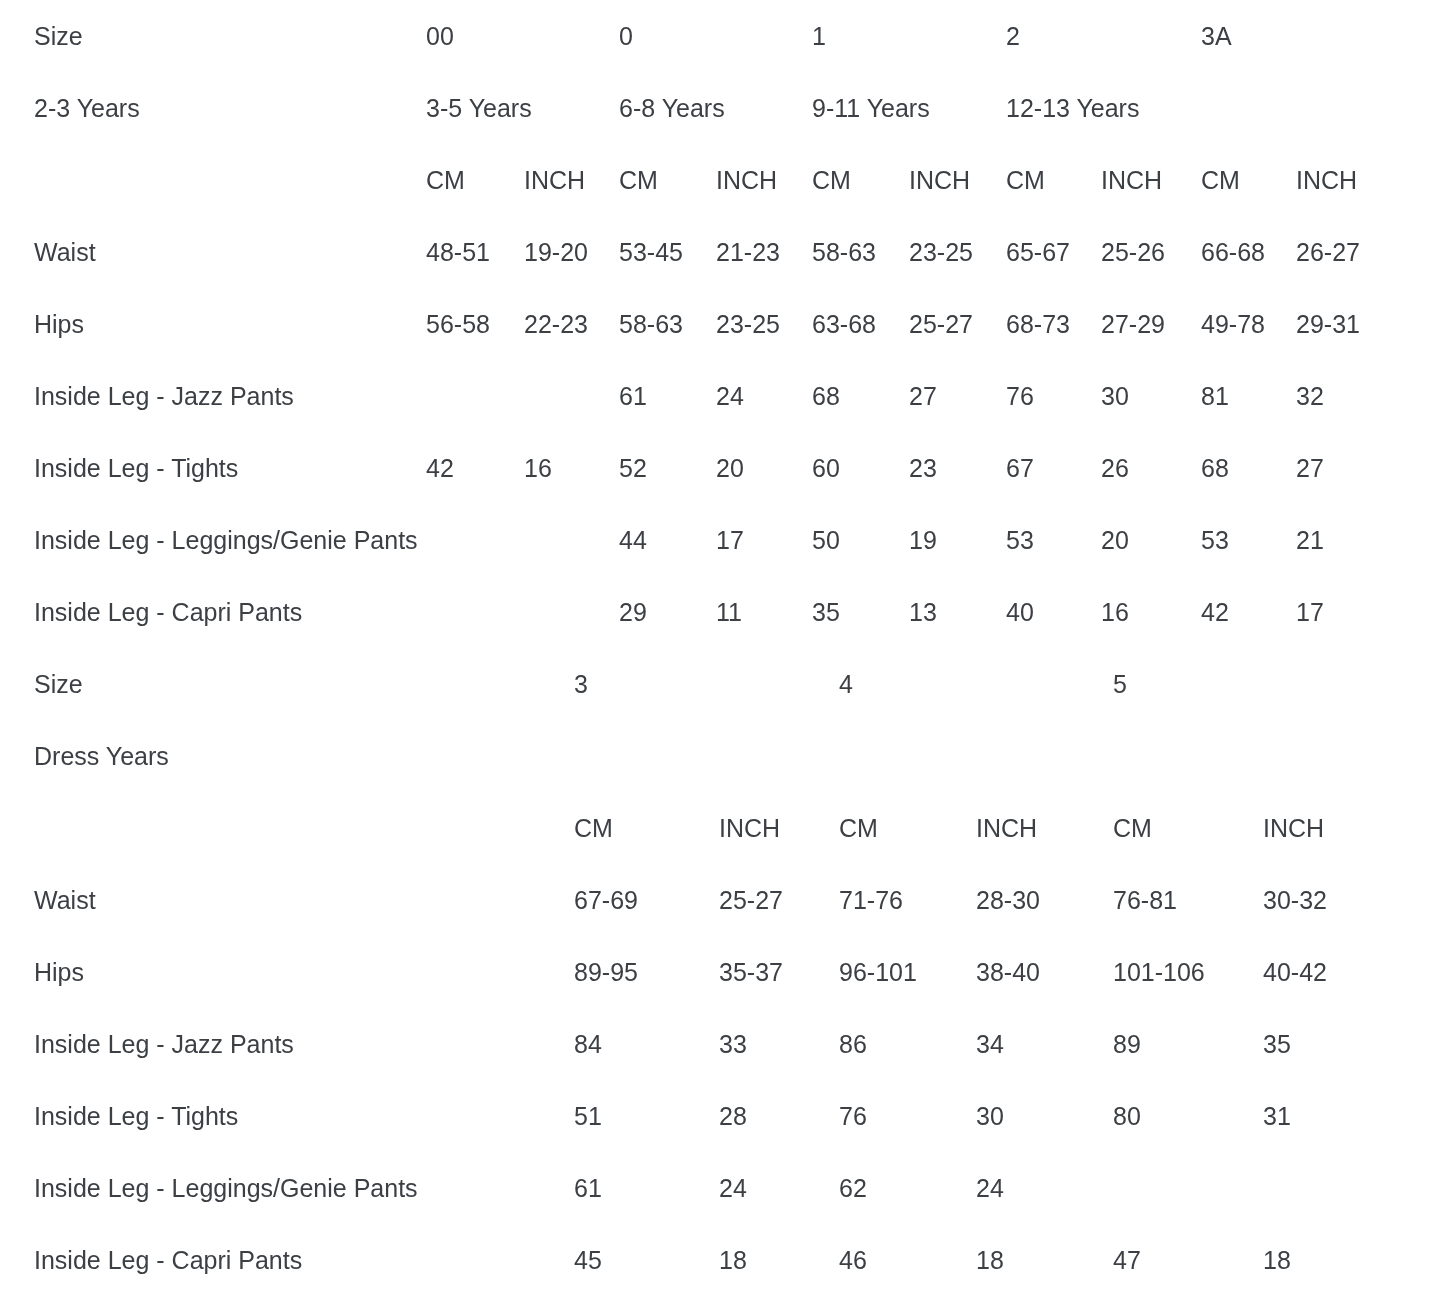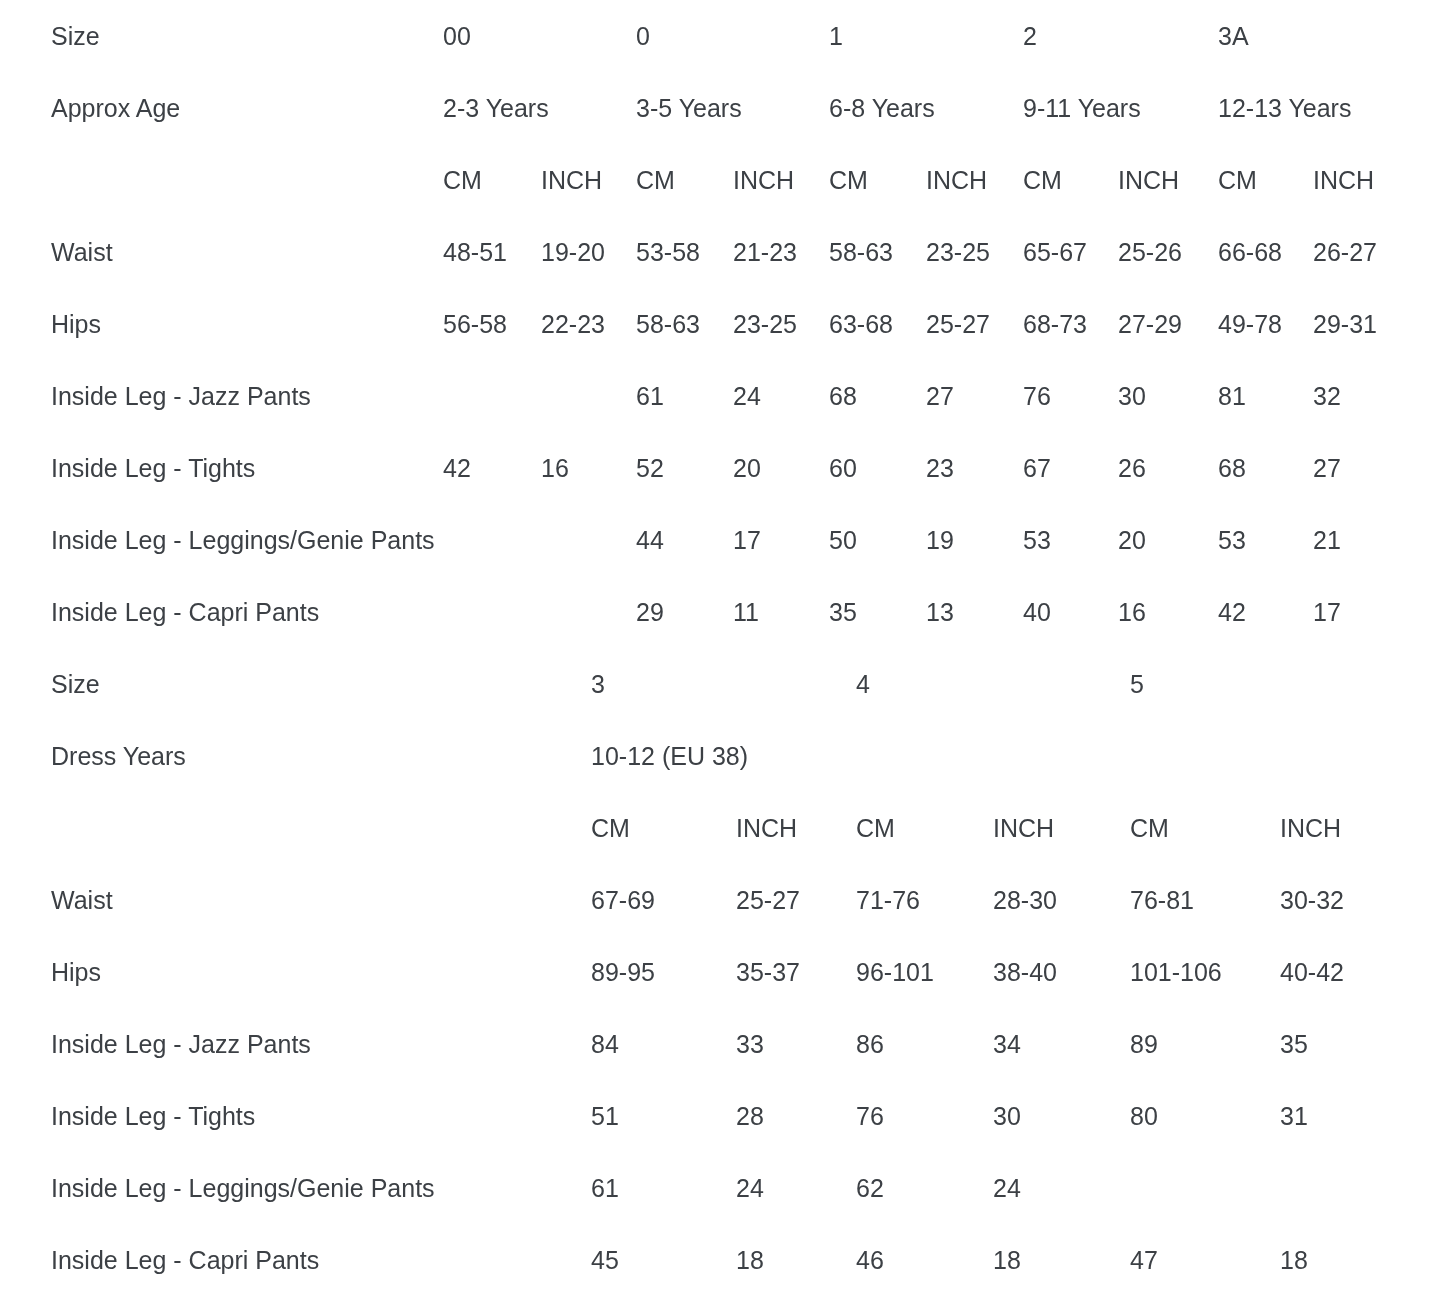--- a/index.html
+++ b/index.html
@@ -13,21 +13,21 @@
     font-size: 25px;
     font-weight: 400;
     color: #3c4045;
     overflow: hidden;
   }
   .section { width: 100%; }
   .trow {
     display: grid;
     height: 72px;
     align-items: center;
-    padding-left: 51px;
+    padding-left: 34px;
     white-space: nowrap;
   }
   
   .grid-s1 {
     grid-template-columns: 392px 98px 95px 97px 96px 97px 97px 95px 100px 95px auto;
   }
   
   .grid-s1-span {
     grid-template-columns: 392px 193px 193px 194px 195px auto;
   }
@@ -48,21 +48,20 @@
   <div class="section" id="section1">
       <div class="trow grid-s1-span">
         <div class="cell">Size</div>
         <div class="cell">00</div>
         <div class="cell">0</div>
         <div class="cell">1</div>
         <div class="cell">2</div>
         <div class="cell">3A</div>
       </div>
       <div class="trow grid-s1-span">
-        <div class="cell">Approx Age</div>
         <div class="cell">2-3 Years</div>
         <div class="cell">3-5 Years</div>
         <div class="cell">6-8 Years</div>
         <div class="cell">9-11 Years</div>
         <div class="cell">12-13 Years</div>
       </div>
       <div class="trow grid-s1">
         <div class="cell"></div>
         <div class="cell">CM</div>
         <div class="cell">INCH</div>
@@ -72,21 +71,21 @@
         <div class="cell">INCH</div>
         <div class="cell">CM</div>
         <div class="cell">INCH</div>
         <div class="cell">CM</div>
         <div class="cell">INCH</div>
       </div>
       <div class="trow grid-s1">
         <div class="cell">Waist</div>
         <div class="cell">48-51</div>
         <div class="cell">19-20</div>
-        <div class="cell">53-58</div>
+        <div class="cell">53-45</div>
         <div class="cell">21-23</div>
         <div class="cell">58-63</div>
         <div class="cell">23-25</div>
         <div class="cell">65-67</div>
         <div class="cell">25-26</div>
         <div class="cell">66-68</div>
         <div class="cell">26-27</div>
       </div>
       <div class="trow grid-s1">
         <div class="cell">Hips</div>
@@ -156,21 +155,20 @@
     </div>
   <div class="section" id="section2">
       <div class="trow grid-s2-span">
         <div class="cell">Size</div>
         <div class="cell">3</div>
         <div class="cell">4</div>
         <div class="cell">5</div>
       </div>
       <div class="trow grid-s2-span">
         <div class="cell">Dress Years</div>
-        <div class="cell">10-12 (EU 38)</div>
       </div>
       <div class="trow grid-s2">
         <div class="cell"></div>
         <div class="cell">CM</div>
         <div class="cell">INCH</div>
         <div class="cell">CM</div>
         <div class="cell">INCH</div>
         <div class="cell">CM</div>
         <div class="cell">INCH</div>
       </div>

